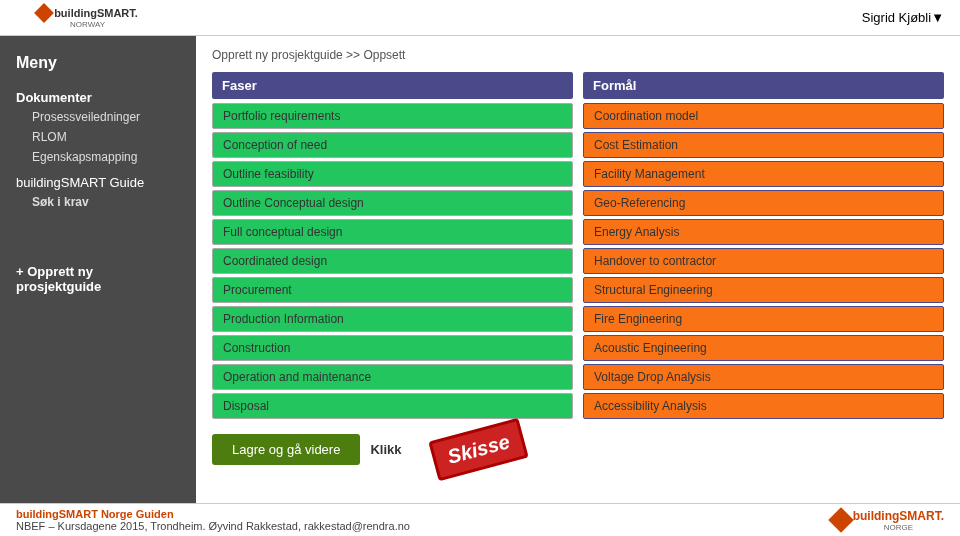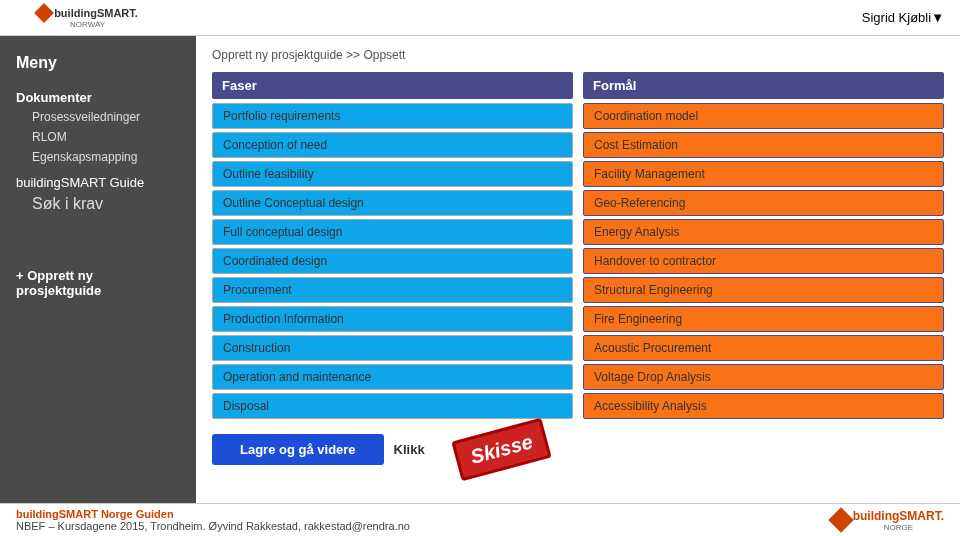--- a/index.html
+++ b/index.html
@@ -39,22 +39,23 @@
     }
     #sidebar .sidebar-group-title {
       font-weight: normal;
       padding: 8px 16px 2px 16px;
       color: #fff;
       font-size: 13px;
     }
     #sidebar .sidebar-sub-item {
       padding: 3px 16px 3px 32px;
       color: #ddd;
-      font-size: 16px;
-      cursor: pointer;
+      font-size: 12px;
+      cursor: pointer;
+      font-weight: bold;
     }
     #sidebar .sidebar-action {
       padding: 8px 16px;
       color: #fff;
       font-size: 13px;
       font-weight: bold;
       cursor: pointer;
       margin-top: 44px;
     }
 
@@ -112,21 +113,21 @@
       border-radius: 2px;
     }
     .col-items {
       display: flex;
       flex-direction: column;
       gap: 3px;
       margin-top: 4px;
     }
     .phase-btn {
       border: 1px solid #aaa;
-      background: #0ea5e9;
+      background: #22c55e;
       padding: 5px 10px;
       font-size: 12px;
       text-align: left;
       cursor: pointer;
       border-radius: 2px;
       color: #333;
     }
     .formal-btn {
       border: 1px solid #4a4a8a;
       background: #f97316;
@@ -139,26 +140,26 @@
     }
 
     
     .action-bar {
       display: flex;
       align-items: center;
       margin-top: 10px;
       gap: 10px;
     }
     .btn-primary {
-      background: #1d4ed8;
+      background: #4d7c0f;
       color: #fff;
       border: none;
-      padding: 8px 28px;
-      font-size: 13px;
-      font-weight: bold;
+      padding: 8px 20px;
+      font-size: 13px;
+      font-weight: normal;
       cursor: pointer;
       border-radius: 3px;
     }
     .click-label {
       font-size: 13px;
       color: #333;
       font-weight: bold;
     }
 
     
@@ -323,21 +324,21 @@
         <div class="col-header">Formål</div>
         <div class="col-items">
           <button class="formal-btn">Coordination model</button>
           <button class="formal-btn">Cost Estimation</button>
           <button class="formal-btn">Facility Management</button>
           <button class="formal-btn">Geo-Referencing</button>
           <button class="formal-btn">Energy Analysis</button>
           <button class="formal-btn">Handover to contractor</button>
           <button class="formal-btn">Structural Engineering</button>
           <button class="formal-btn">Fire Engineering</button>
-          <button class="formal-btn">Acoustic Procurement</button>
+          <button class="formal-btn">Acoustic Engineering</button>
           <button class="formal-btn">Voltage Drop Analysis</button>
           <button class="formal-btn">Accessibility Analysis</button>
         </div>
       </div>
     </div>
 
     <div class="action-bar">
       <button class="btn-primary">Lagre og gå videre</button>
       <span class="click-label">Klikk</span>
       <div class="skisse-stamp">

